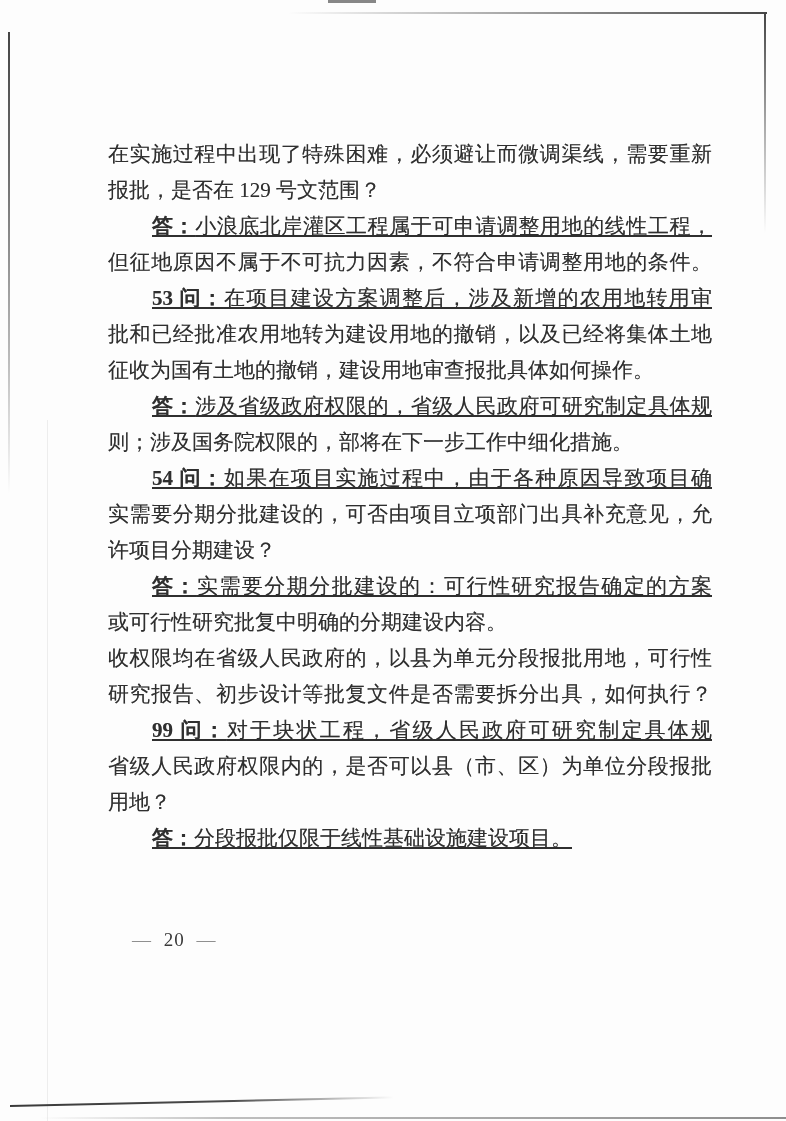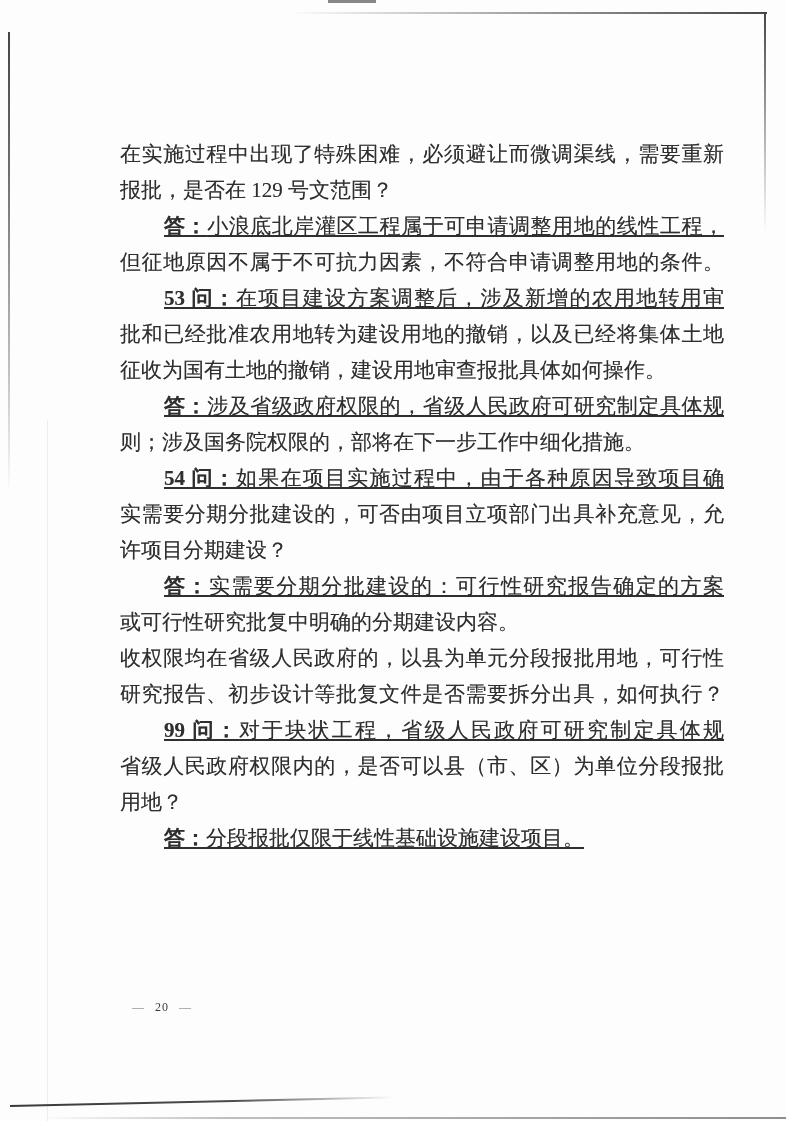--- a/index.html
+++ b/index.html
@@ -7,21 +7,21 @@
     position: relative;
     width: 786px;
     height: 1121px;
     background: #fdfdfd;
     font-family: "Liberation Serif", "DejaVu Serif", serif;
     overflow: hidden;
   }
   
   .textblock {
     position: absolute;
-    left: 120px;
+    left: 108px;
     top: 136px;
     width: 604px;
     color: #2f2f2f;
   }
   .line {
     height: 36px;
     line-height: 36px;
     font-size: 21px;
     text-align: justify;
     text-align-last: left;
@@ -30,25 +30,25 @@
     white-space: nowrap;
     text-shadow: 0 0 0.6px rgba(40,40,40,0.45);
   }
   .line.fill { text-align-last: justify; white-space: normal; }
   .line.indent { padding-left: 44px; text-decoration: underline; }
   .line b { font-weight: 700; }
   
   .footer {
     position: absolute;
     left: 108px;
-    top: 989px;
+    top: 922px;
     height: 36px;
     line-height: 36px;
     padding-left: 24px;
-    font-size: 12px;
+    font-size: 19px;
     color: #3a3a3a;
     letter-spacing: 1px;
     word-spacing: 6px;
   }
   .footer .dash { color: #8a8a8a; }
   .footer .num { color: #3a3a3a; }
   
   .art { position: absolute; pointer-events: none; }
   .art-top-blip {
     left: 328px; top: 0; width: 48px; height: 3px;

